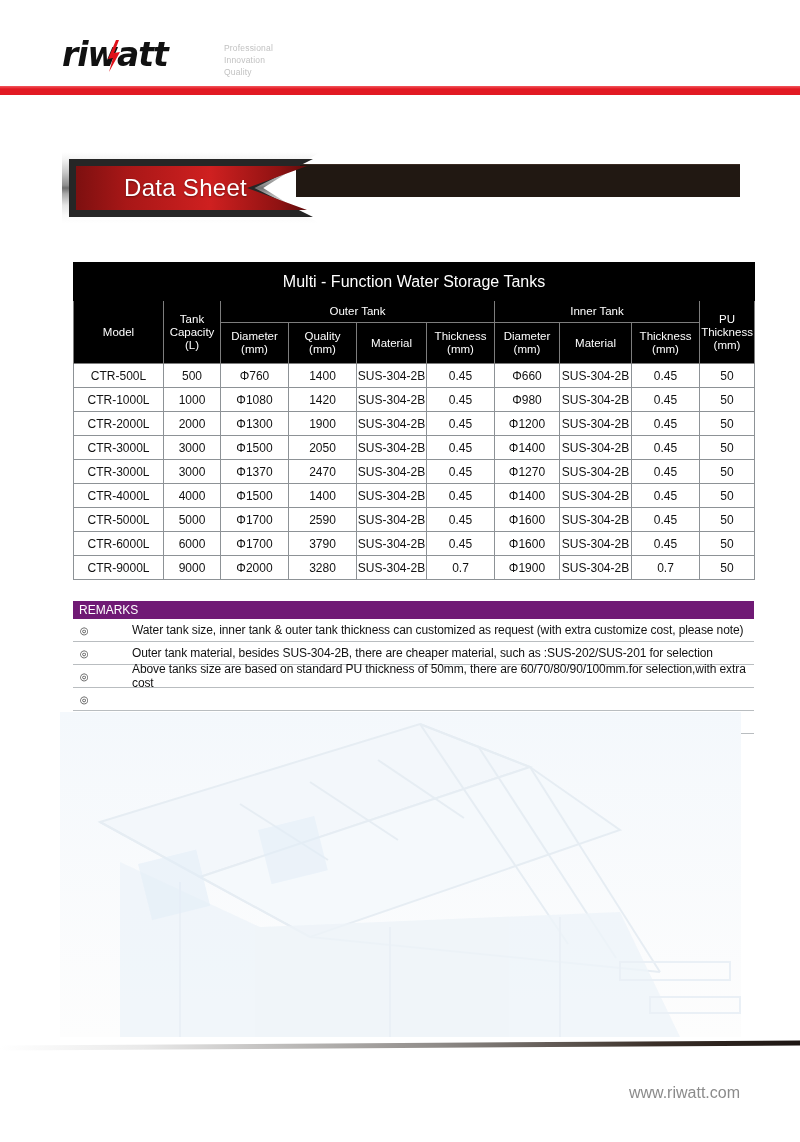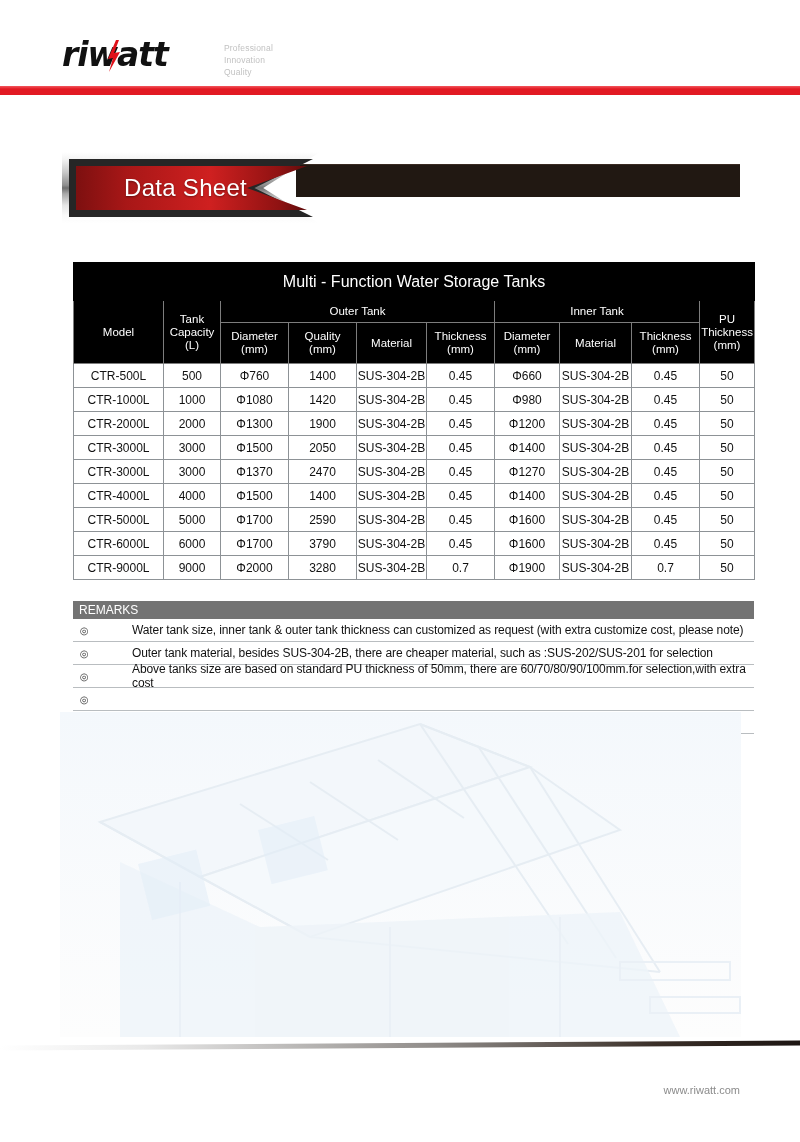--- a/index.html
+++ b/index.html
@@ -175,21 +175,21 @@
   .c-imat     { width: 72px; }
   .c-ithk     { width: 68px; }
   .c-pu       { width: 55px; }
 
   
   .remarks {
     margin-top: 21px;
     width: 681px;
   }
   .remarks-head {
-    background: #737373;
+    background: #701a75;
     color: #ffffff;
     font-size: 12px;
     height: 18px;
     line-height: 18px;
     padding-left: 6px;
     font-family: "Liberation Sans", sans-serif;
   }
   .remark-row {
     height: 22px;
     display: flex;
@@ -228,21 +228,21 @@
   .footer-line {
     position: absolute;
     left: 0; top: 1043px;
     width: 800px; height: 5px;
     background: linear-gradient(to right, #ffffff 0%, #e9e9e9 18%, #8e8a87 55%, #3a2f28 82%, #1c1512 100%);
     transform: skewY(-0.35deg);
   }
   .footer-url {
     position: absolute;
     right: 60px; top: 1084px;
-    font-size: 11px;
+    font-size: 16px;
     color: #8b8b8b;
     font-family: "Liberation Sans", sans-serif;
   }
 </style>
 </head>
 <body>
 
 <div class="page-header">
   <div class="logo-block">
     <div class="logo-word">

